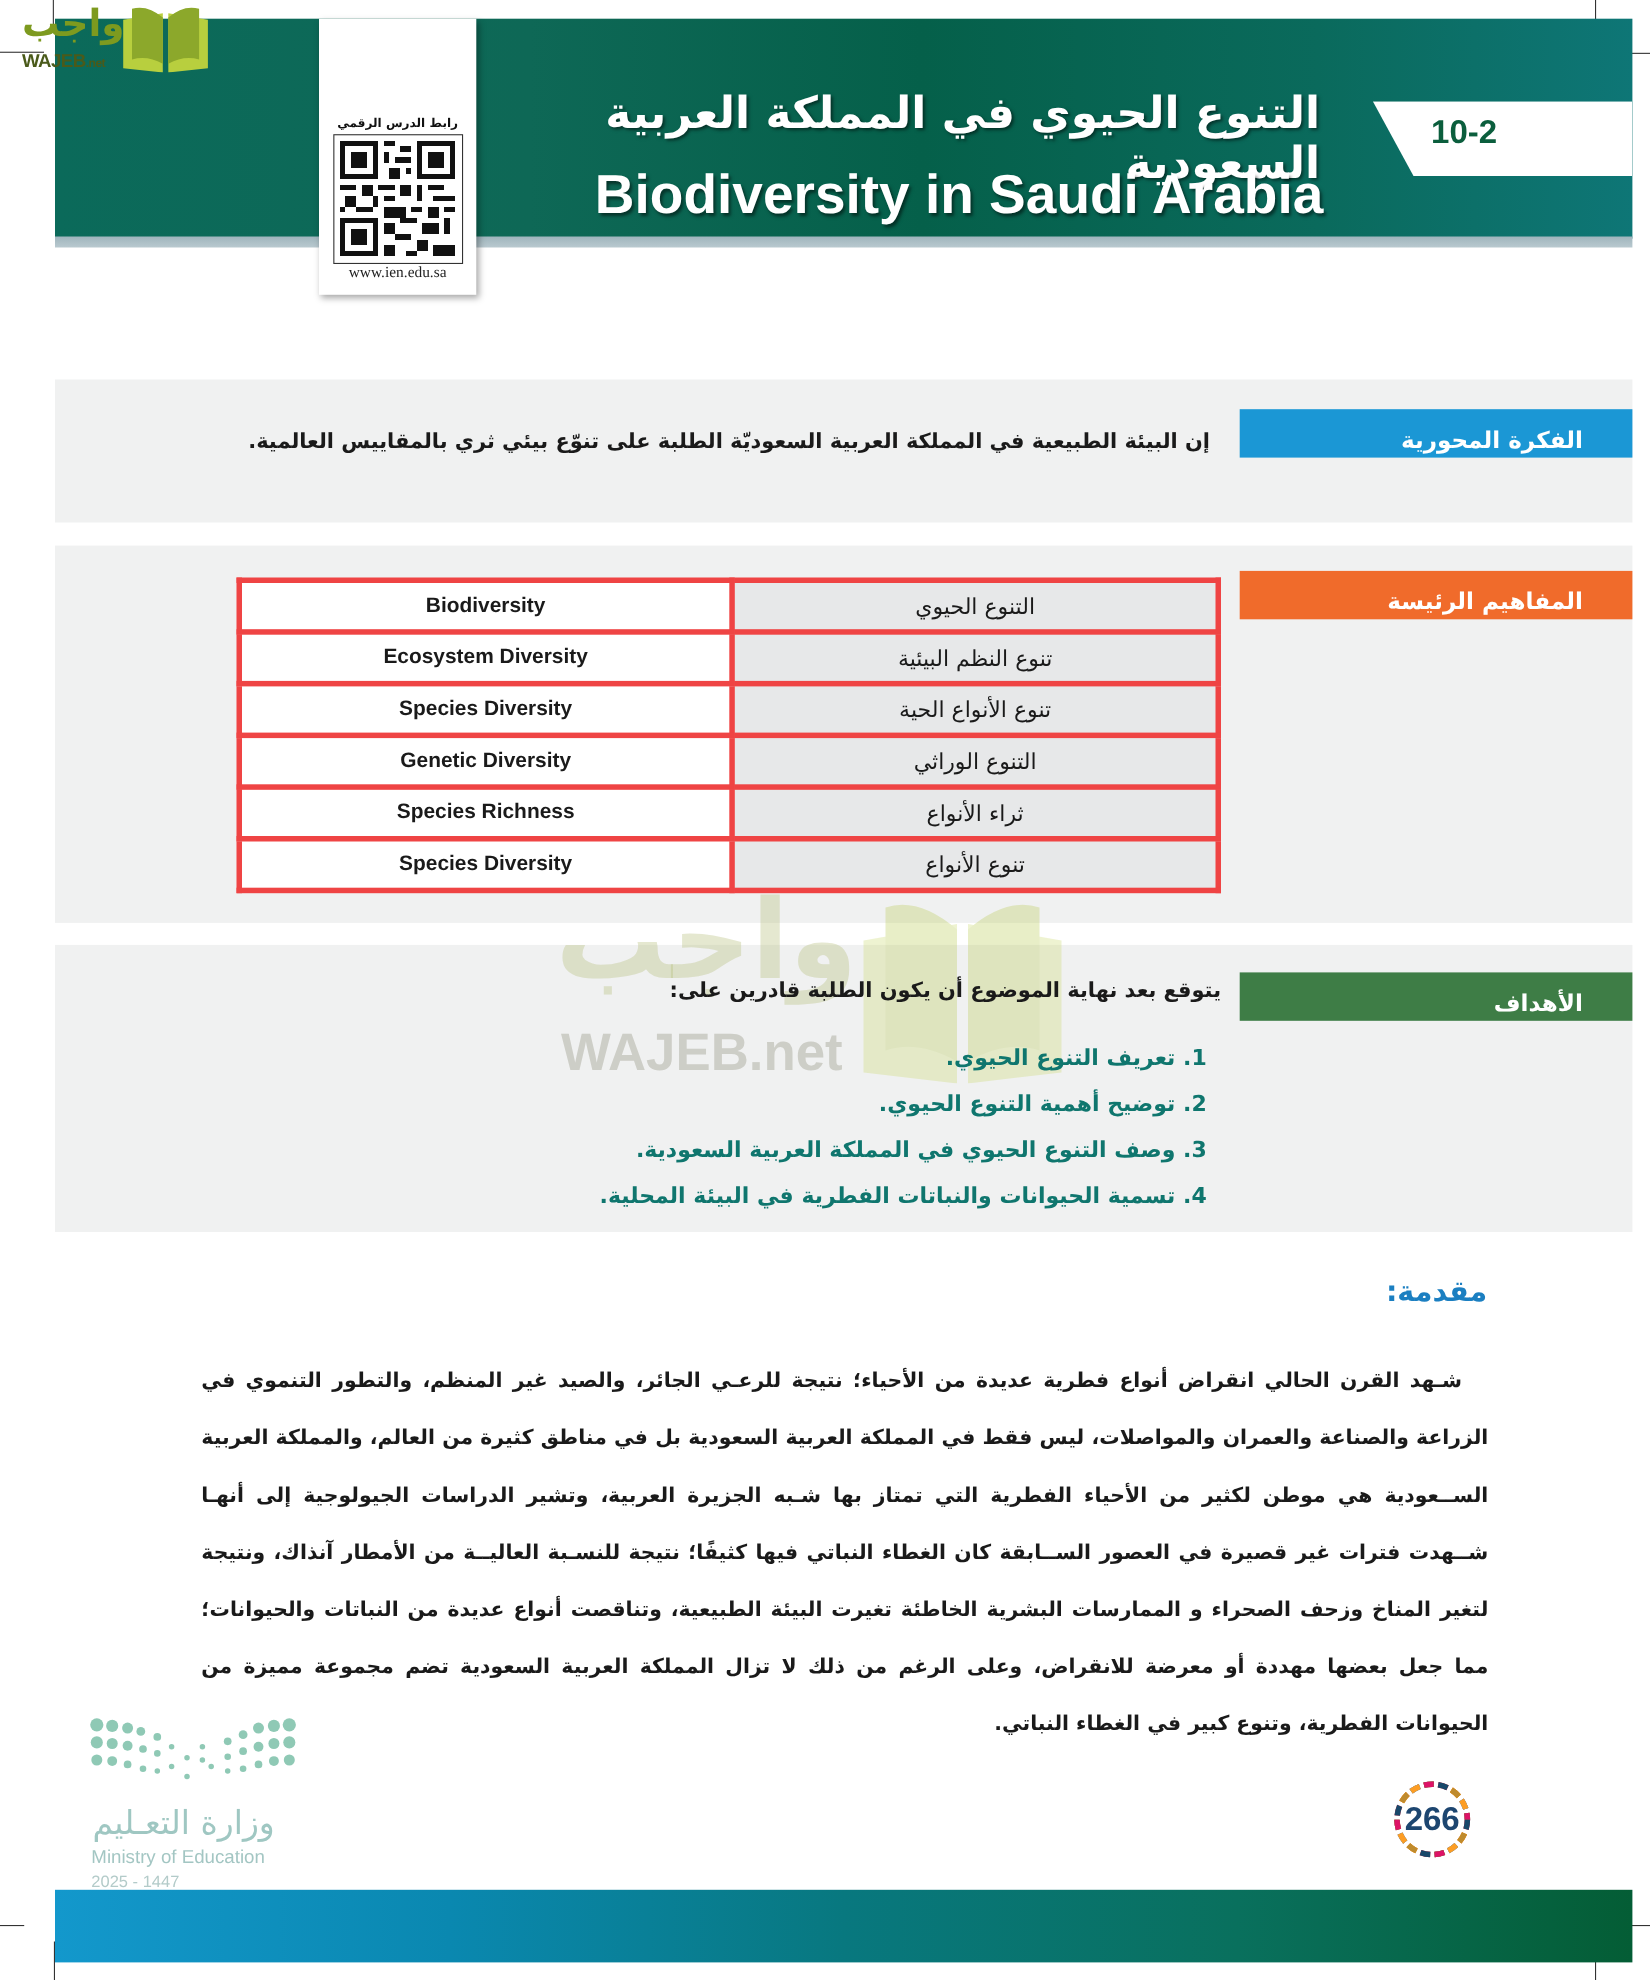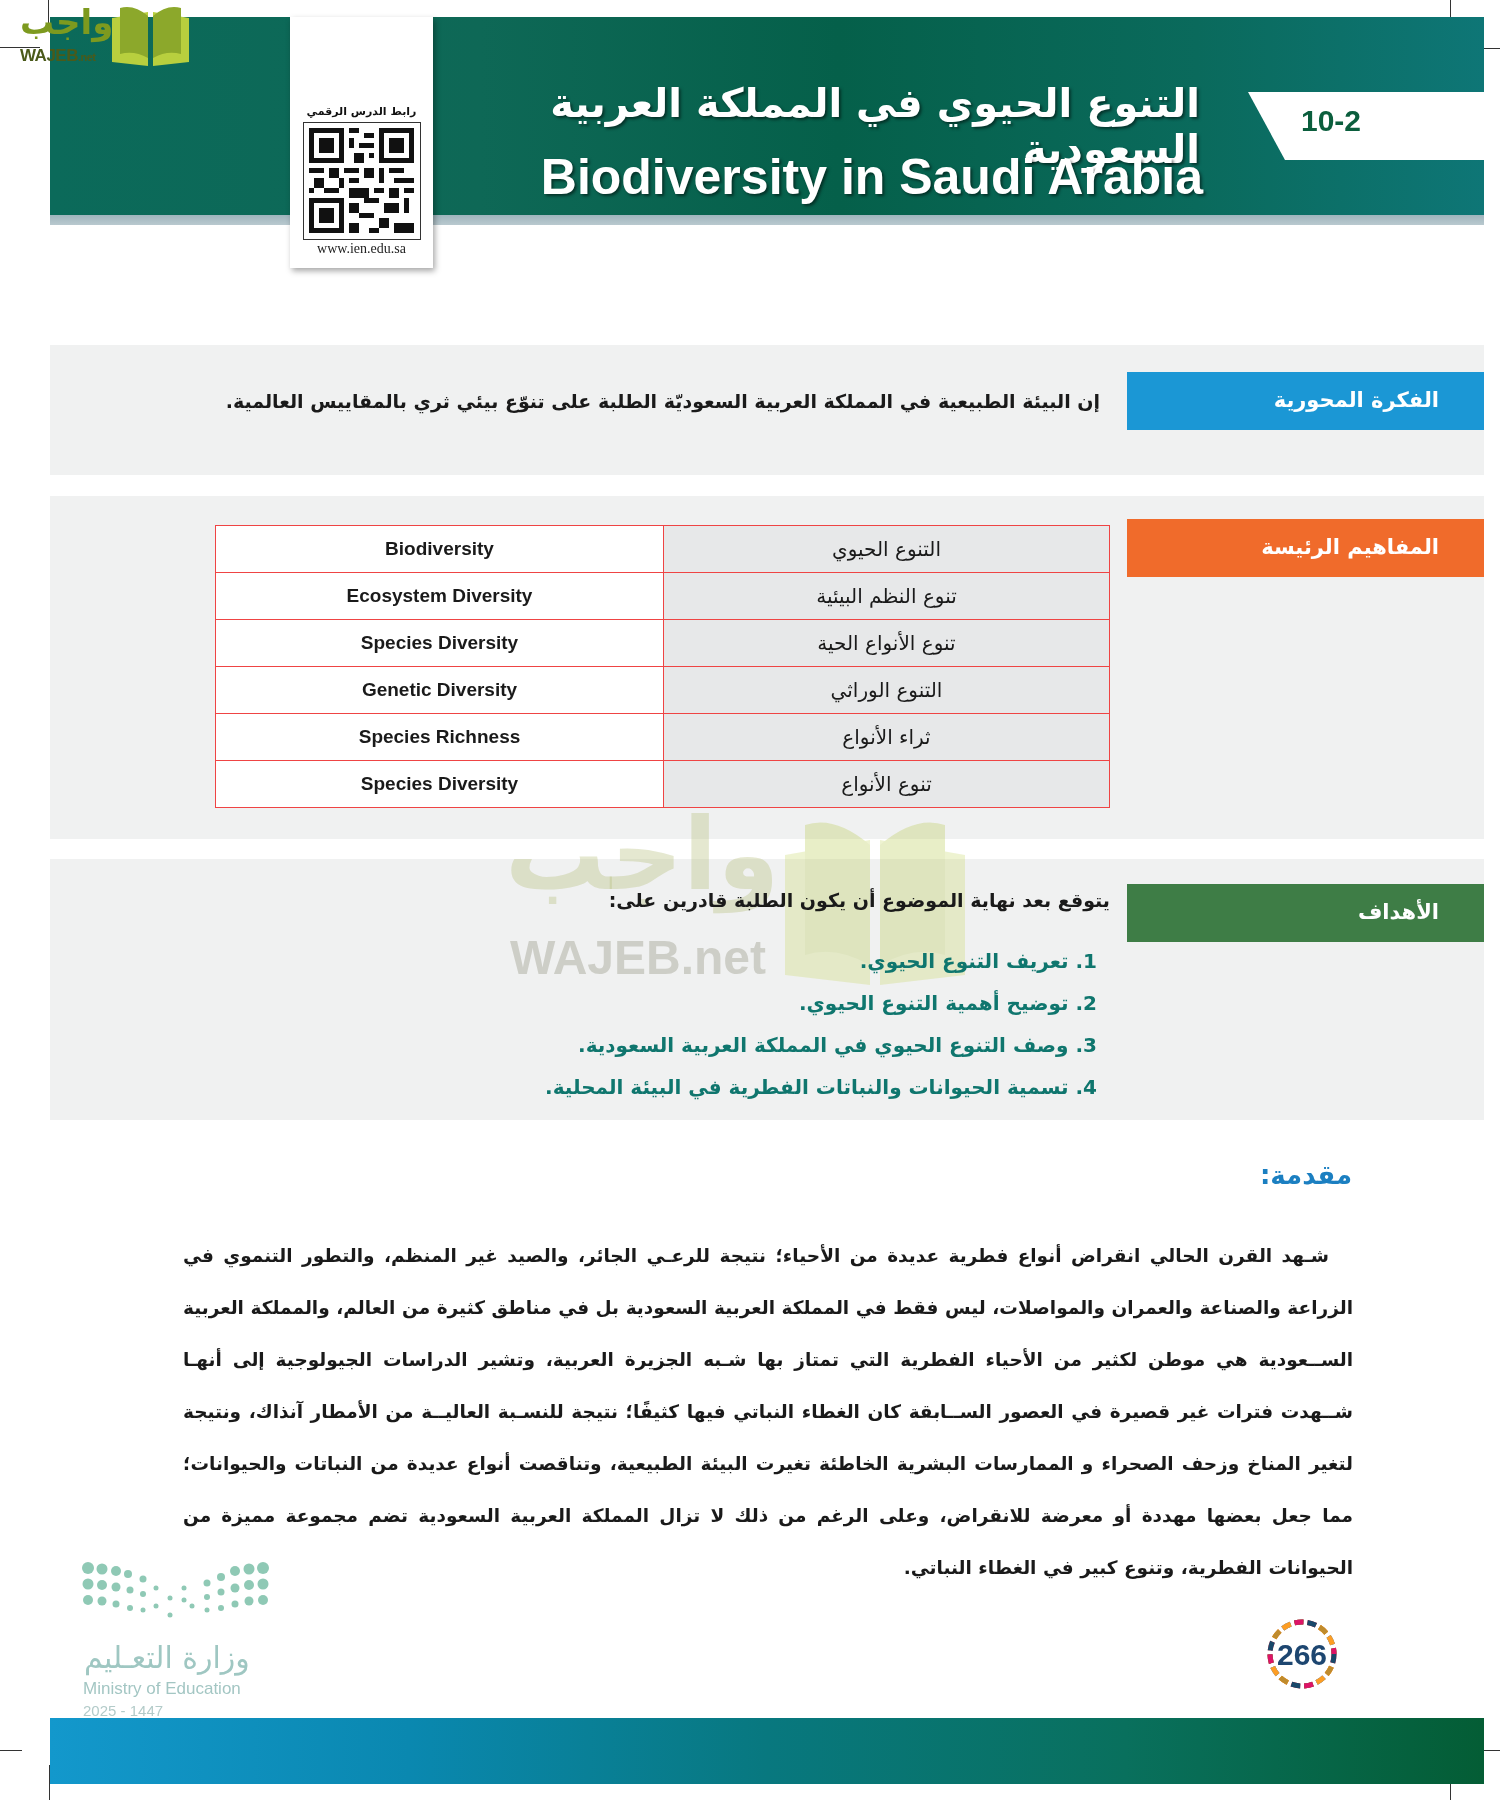--- a/index.html
+++ b/index.html
@@ -67,40 +67,40 @@
   }
   .wajeb-en {
     position: absolute; left: 12px; top: 42px; font-family: "Liberation Sans", sans-serif;
     font-size: 17px; font-weight: bold; color: #4a5a1a; letter-spacing: -0.5px;
   }
   .wajeb-en small { font-size: 11px; }
 
   
   .band { position: absolute; left: 50px; width: 1434px; background: #f0f1f1; }
   .label {
-    position: absolute; left: 1127px; width: 357px; height: 58px;
+    position: absolute; left: 1127px; width: 357px; height: 44px;
     color: #fff; font-weight: bold; font-size: 21px; direction: rtl;
     padding-right: 45px; line-height: 56px; text-align: right;
   }
   .label.blue { background: #1b97d5; }
   .label.orange { background: #f06b2b; }
   .label.green { background: #3e7d46; }
 
   .key-text {
     position: absolute; right: 400px; top: 390px; direction: rtl; text-align: right;
     font-size: 19px; font-weight: bold; color: #1a1a1a; white-space: nowrap;
   }
 
   
   .concepts-table {
     position: absolute; left: 215px; top: 525px; width: 895px;
     border-collapse: collapse;
   }
   .concepts-table td {
-    height: 47px; border: 1px solid #ef4444; text-align: center; font-size: 19px;
+    height: 47px; border: 5px solid #ef4444; text-align: center; font-size: 19px;
   }
   .concepts-table td.en {
     width: 448px; background: #ffffff; font-family: "Liberation Sans", sans-serif;
     font-weight: bold; color: #1a1a1a; font-size: 19px;
   }
   .concepts-table td.ar {
     background: #e7e8e9; direction: rtl; color: #1a1a1a; font-size: 20px;
   }
 
   

